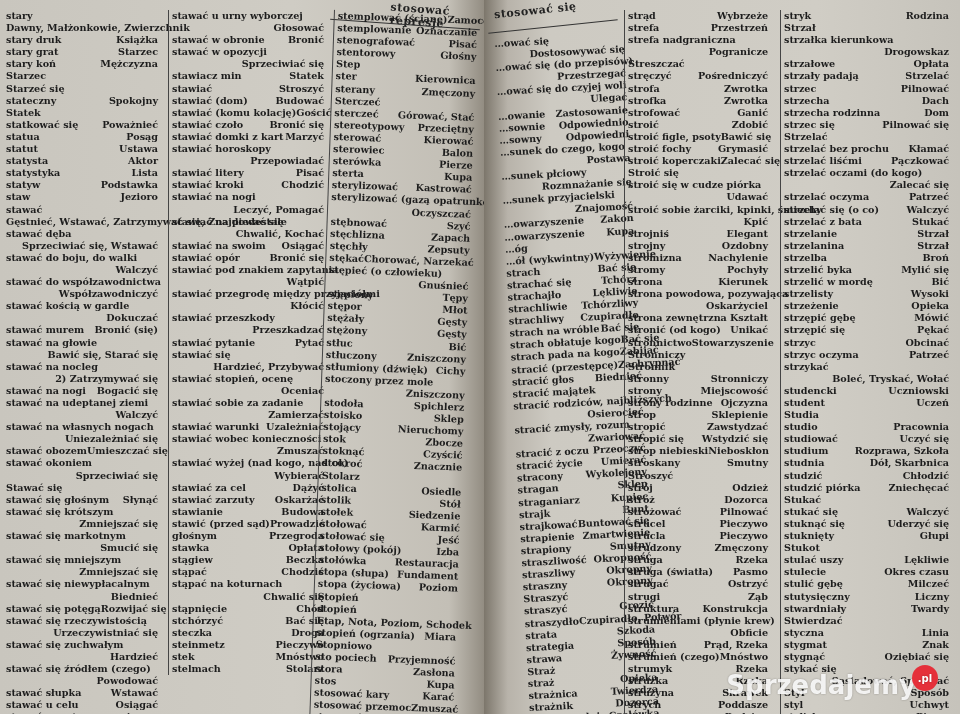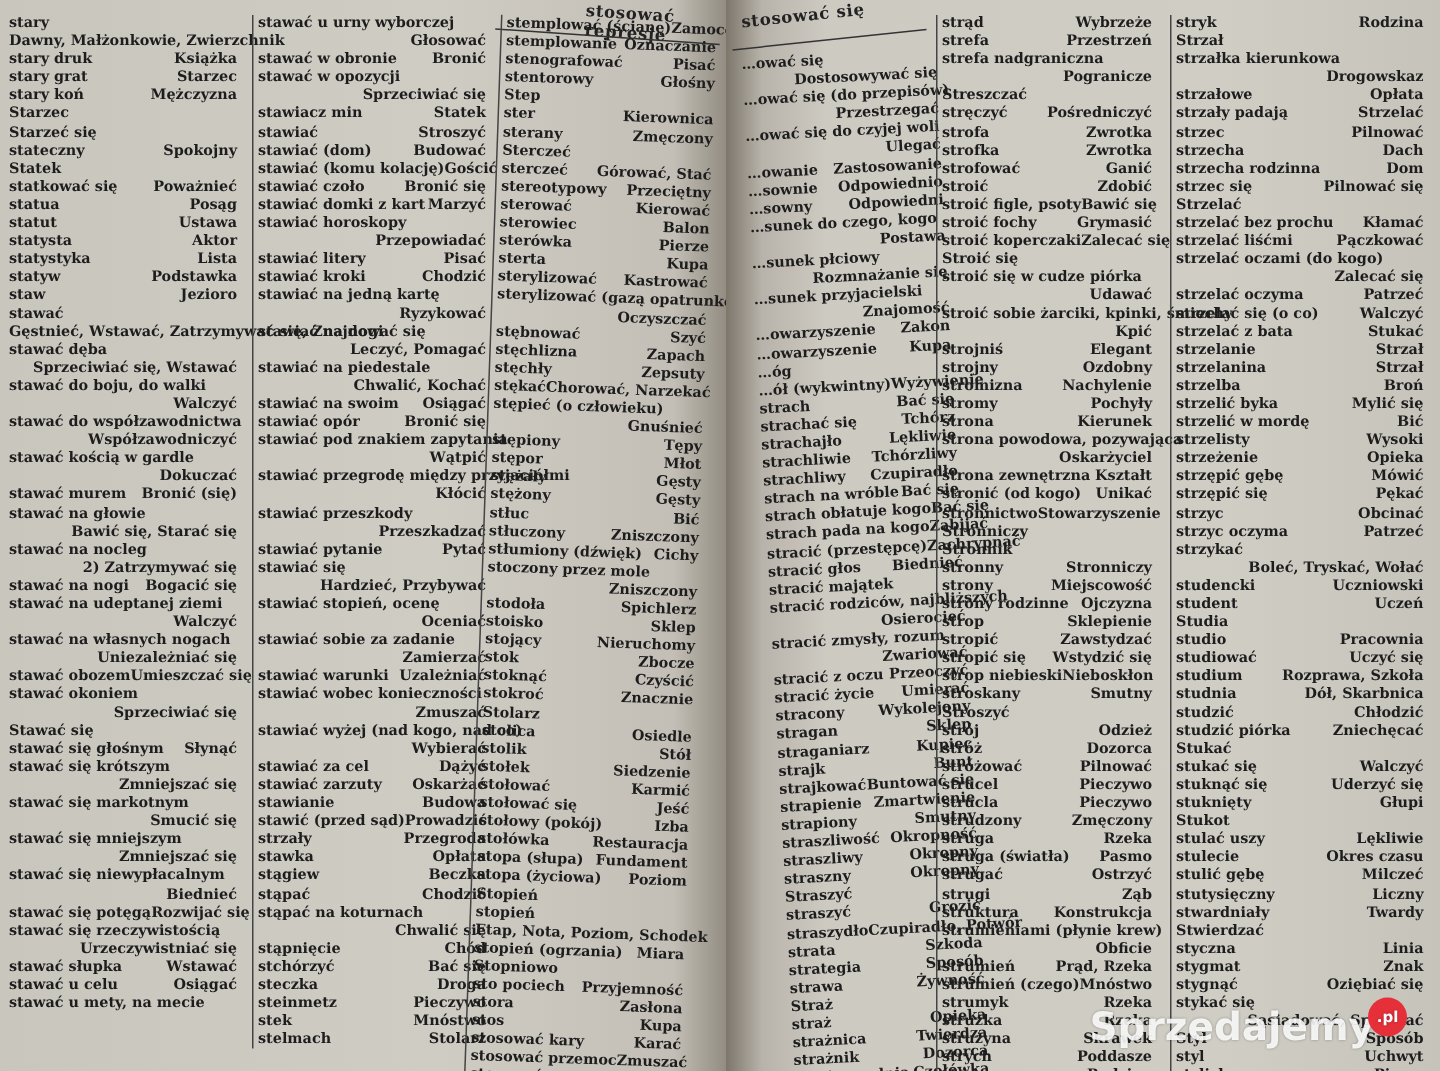--- a/index.html
+++ b/index.html
@@ -125,20 +125,22 @@
         </div>
         <div class="entry wrap"><span class="h">stawać się krótszym</span><span class="s">Zmniejszać się</span></div>
         <div class="entry wrap"><span class="h">stawać się markotnym</span><span class="s">Smucić się</span></div>
         <div class="entry wrap"><span class="h">stawać się mniejszym</span><span class="s">Zmniejszać się</span></div>
         <div class="entry wrap"><span class="h">stawać się niewypłacalnym</span><span class="s">Biednieć</span></div>
         <div class="entry">
           <span class="h">stawać się potęgą</span>
           <span class="s">Rozwijać się</span>
         </div>
         <div class="entry wrap"><span class="h">stawać się rzeczywistością</span><span class="s">Urzeczywistniać się</span></div>
+        <div class="entry wrap"><span class="h">stawać się zuchwałym</span><span class="s">Hardzieć</span></div>
+        <div class="entry wrap"><span class="h">stawać się źródłem (czego)</span><span class="s">Powodować</span></div>
         <div class="entry">
           <span class="h">stawać słupka</span>
           <span class="s">Wstawać</span>
         </div>
         <div class="entry">
           <span class="h">stawać u celu</span>
           <span class="s">Osiągać</span>
         </div>
         <div class="entry wrap"><span class="h">stawać u mety, na mecie</span></div>
       </div>
@@ -176,21 +178,20 @@
         </div>
         <div class="entry wrap"><span class="h">stawiać horoskopy</span><span class="s">Przepowiadać</span></div>
         <div class="entry">
           <span class="h">stawiać litery</span>
           <span class="s">Pisać</span>
         </div>
         <div class="entry">
           <span class="h">stawiać kroki</span>
           <span class="s">Chodzić</span>
         </div>
-        <div class="entry wrap"><span class="h">stawiać na jedną kartę</span><span class="s">Ryzykować</span></div>
         <div class="entry wrap"><span class="h">stawiać na nogi</span><span class="s">Leczyć, Pomagać</span></div>
         <div class="entry wrap"><span class="h">stawiać na piedestale</span><span class="s">Chwalić, Kochać</span></div>
         <div class="entry">
           <span class="h">stawiać na swoim</span>
           <span class="s">Osiągać</span>
         </div>
         <div class="entry">
           <span class="h">stawiać opór</span>
           <span class="s">Bronić się</span>
         </div>
@@ -220,21 +221,21 @@
         </div>
         <div class="entry">
           <span class="h">stawianie</span>
           <span class="s">Budowa</span>
         </div>
         <div class="entry">
           <span class="h">stawić (przed sąd)</span>
           <span class="s">Prowadzić</span>
         </div>
         <div class="entry">
-          <span class="h">strzały</span>
+          <span class="h">głośnym</span>
           <span class="s">Przegroda</span>
         </div>
         <div class="entry">
           <span class="h">stawka</span>
           <span class="s">Opłata</span>
         </div>
         <div class="entry">
           <span class="h">stągiew</span>
           <span class="s">Beczka</span>
         </div>

